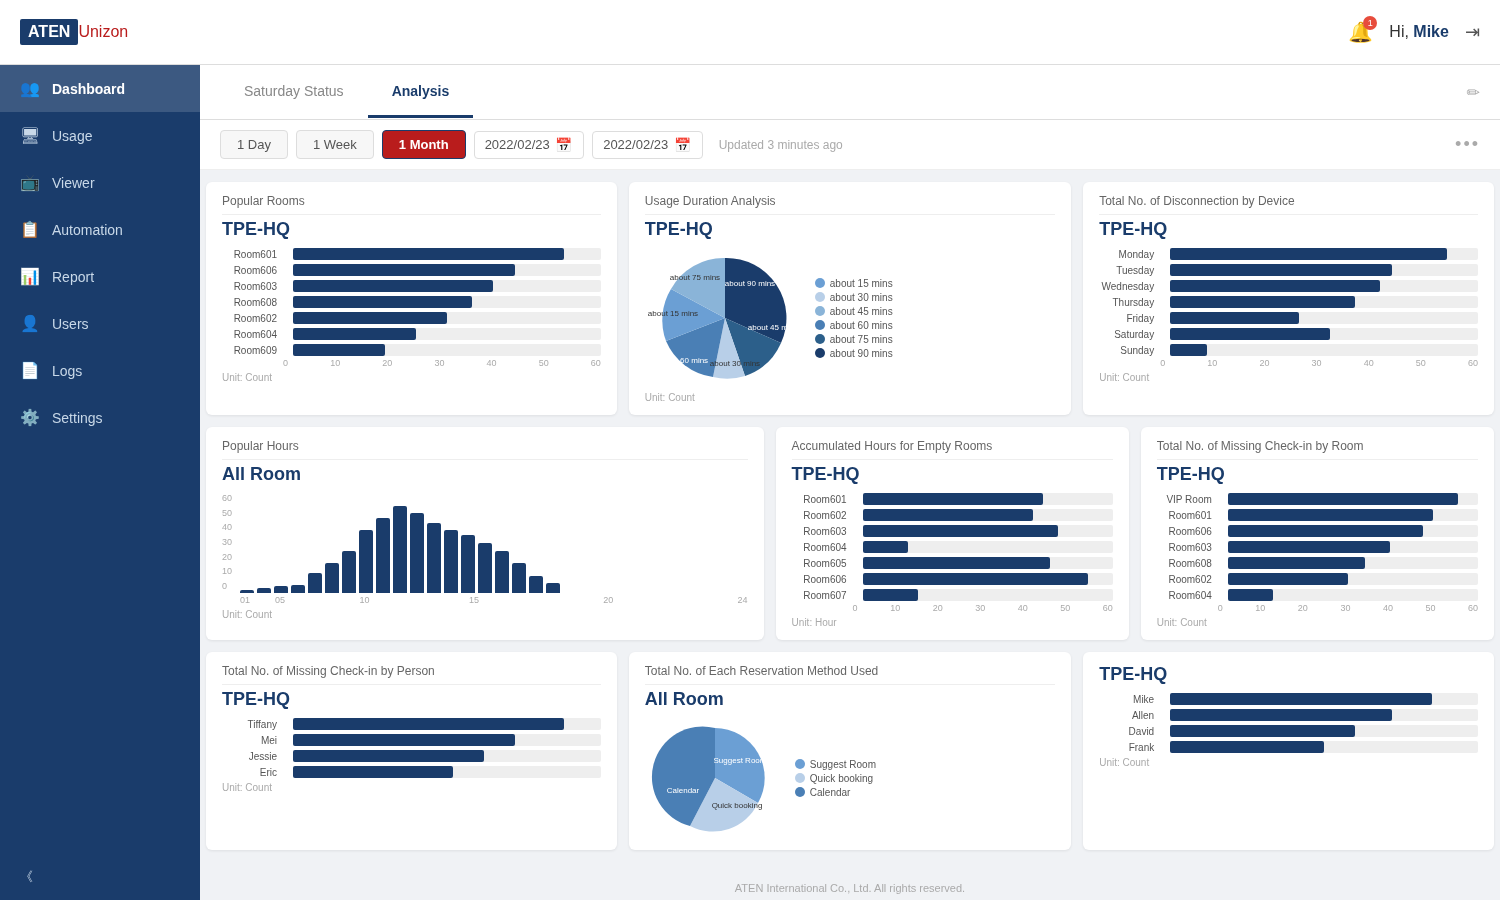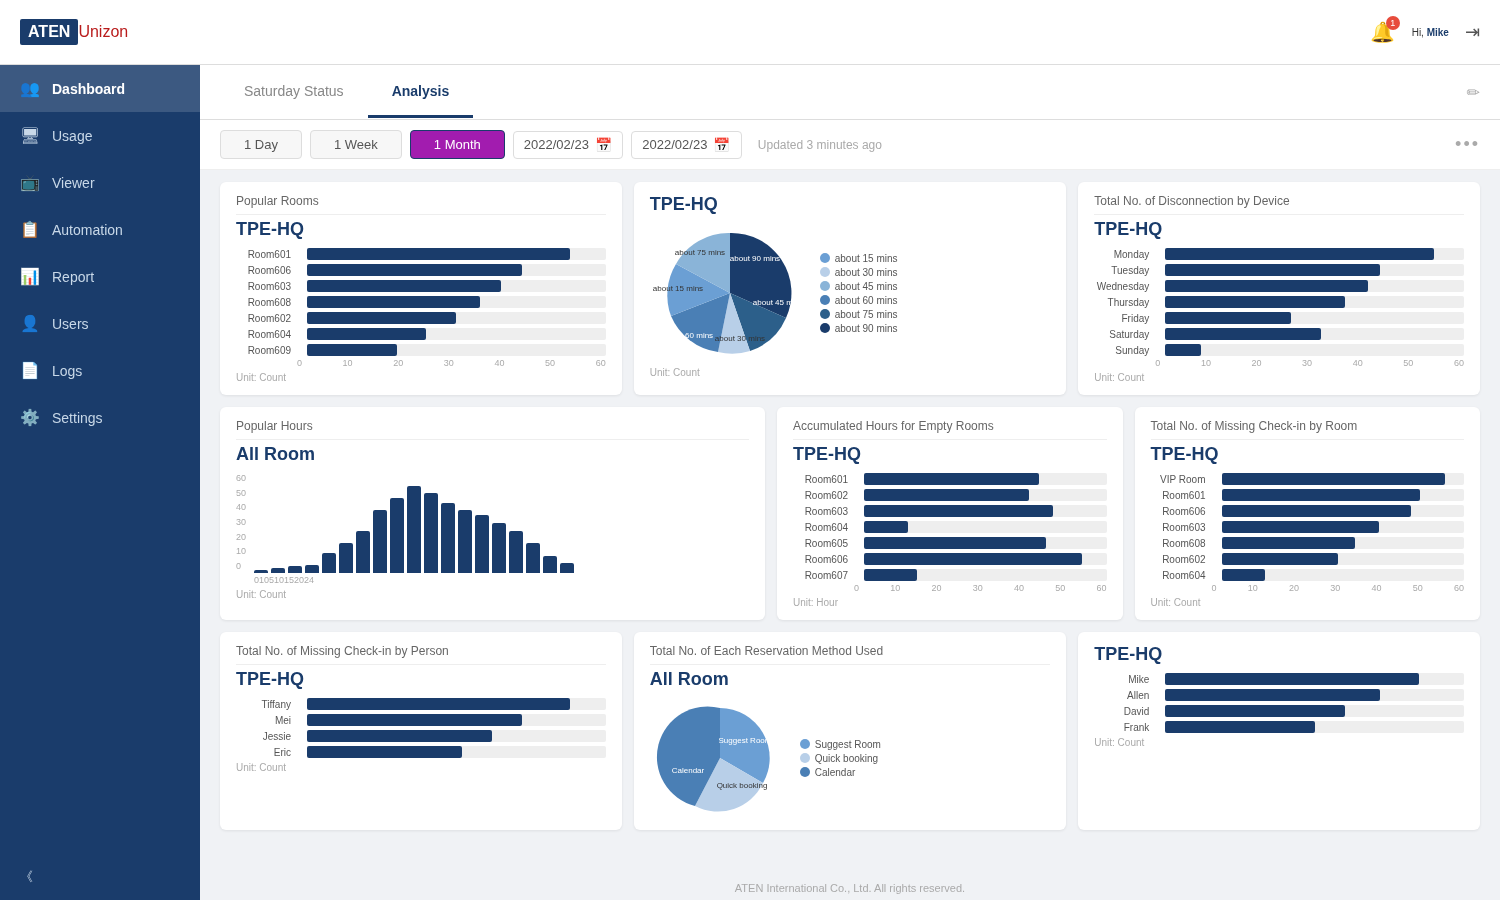--- a/index.html
+++ b/index.html
@@ -7,21 +7,21 @@
 
     
     .header { background: #fff; height: 65px; display: flex; align-items: center; justify-content: space-between; padding: 0 20px; border-bottom: 1px solid #ddd; flex-shrink: 0; }
     .logo { display: flex; align-items: center; }
     .logo-icon { background: #1a3c6b; color: #fff; font-weight: bold; padding: 4px 8px; font-size: 16px; border-radius: 2px; }
     .logo-text { color: #b91c1c; font-size: 16px; font-weight: 500; }
     .header-right { display: flex; align-items: center; gap: 16px; }
     .bell-wrapper { position: relative; }
     .bell-icon { font-size: 20px; color: #555; cursor: pointer; }
     .bell-badge { position: absolute; top: -4px; right: -4px; background: #e74c3c; color: #fff; font-size: 9px; width: 14px; height: 14px; border-radius: 50%; display: flex; align-items: center; justify-content: center; }
-    .user-greeting { font-size: 10px; color: #333; }
+    .user-greeting { font-size: 16px; color: #333; }
     .user-greeting strong { color: #1a3c6b; }
     .logout-icon { font-size: 18px; color: #555; cursor: pointer; }
 
     
     .main-layout { display: flex; flex: 1; overflow: hidden; }
 
     
     .sidebar { width: 200px; background: #1a3c6b; display: flex; flex-direction: column; flex-shrink: 0; }
     .sidebar-item { display: flex; align-items: center; gap: 12px; padding: 14px 20px; color: #c8d8e8; font-size: 14px; cursor: pointer; transition: background 0.2s; }
     .sidebar-item.active { background: rgba(255,255,255,0.15); color: #fff; font-weight: 600; }
@@ -33,29 +33,29 @@
 
     
     .tabs-bar { background: #fff; border-bottom: 1px solid #ddd; display: flex; align-items: center; padding: 0 20px; height: 55px; flex-shrink: 0; justify-content: space-between; }
     .tabs { display: flex; gap: 0; }
     .tab { padding: 16px 24px; font-size: 14px; color: #888; cursor: pointer; border-bottom: 3px solid transparent; }
     .tab.active { color: #1a3c6b; font-weight: 600; border-bottom: 3px solid #1a3c6b; }
     .edit-icon { font-size: 16px; color: #aaa; cursor: pointer; }
 
     
     .toolbar { background: #fff; padding: 10px 20px; display: flex; align-items: center; gap: 8px; border-bottom: 1px solid #eee; flex-shrink: 0; }
-    .period-btn { padding: 6px 23px; border: 1px solid #ddd; border-radius: 4px; background: #f7f7f7; font-size: 13px; cursor: pointer; color: #555; }
-    .period-btn.active { background: #a21caf; color: #fff; border-color: #1a3c6b; }
+    .period-btn { padding: 6px 16px; border: 1px solid #ddd; border-radius: 4px; background: #f7f7f7; font-size: 13px; cursor: pointer; color: #555; }
+    .period-btn.active { background: #b91c1c; color: #fff; border-color: #1a3c6b; font-weight: bold; }
     .date-input { display: flex; align-items: center; gap: 6px; border: 1px solid #ddd; border-radius: 4px; padding: 5px 10px; font-size: 13px; color: #555; background: #fff; }
     .date-input .cal-icon { color: #aaa; font-size: 14px; }
     .updated-text { font-size: 12px; color: #aaa; margin-left: 8px; }
     .more-dots { margin-left: auto; color: #aaa; font-size: 18px; cursor: pointer; letter-spacing: 2px; }
 
     
-    .dashboard-scroll { flex: 1; overflow-y: auto; padding: 12px 20px; background: #f0f2f5; }
+    .dashboard-scroll { flex: 1; overflow-y: auto; padding: 12px 6px; background: #f0f2f5; }
     .charts-row { display: flex; gap: 12px; margin-bottom: 12px; }
 
     
     .chart-card { background: #fff; border-radius: 6px; padding: 12px 16px; flex: 1; box-shadow: 0 1px 3px rgba(0,0,0,0.08); min-height: 0; }
     .chart-card.wide { flex: 2; }
     .chart-card-title { font-size: 12px; color: #666; margin-bottom: 4px; border-bottom: 1px solid #eee; padding-bottom: 6px; }
     .chart-subtitle { font-size: 18px; font-weight: 700; color: #1a3c6b; margin-bottom: 8px; }
     .unit-label { font-size: 10px; color: #aaa; margin-top: 4px; }
 
     
@@ -223,20 +223,21 @@
               <span>20</span>
               <span>30</span>
               <span>40</span>
               <span>50</span>
               <span>60</span>
           </div>
           <div class="unit-label">Unit: Count</div>
         </div>
 
         <div class="chart-card" style="flex:1.3">
+          <div class="chart-card-title">Usage Duration Analysis</div>
           <div class="chart-subtitle">TPE-HQ</div>
           <div class="pie-container">
             <svg class="pie-svg" width="160" height="140" viewBox="0 0 160 140">
 
               <path d="M80,70 L80,10 A60,60 0 0,1 136,95 Z" fill="#1a3c6b"></path>
 
               <path d="M80,70 L136,95 A60,60 0 0,1 100,128 Z" fill="#2c5f8a"></path>
 
               <path d="M80,70 L100,128 A60,60 0 0,1 68,129 Z" fill="#b8cfe8"></path>
 
@@ -412,21 +413,21 @@
                 <div style="display:flex;flex-direction:column;align-items:center;">
                     <div style="background:#1a3c6b;width:14px;height:30px;border-radius:2px 2px 0 0;"></div>
                   </div>
                 <div style="display:flex;flex-direction:column;align-items:center;">
                     <div style="background:#1a3c6b;width:14px;height:17px;border-radius:2px 2px 0 0;"></div>
                   </div>
                 <div style="display:flex;flex-direction:column;align-items:center;">
                     <div style="background:#1a3c6b;width:14px;height:10px;border-radius:2px 2px 0 0;"></div>
                   </div>
               </div>
-              <div style="display:flex;justify-content:flex-start;font-size:9px;color:#aaa;margin-top:2px;">
+              <div style="display:flex;justify-content:space-between;font-size:9px;color:#aaa;margin-top:2px;">
                 <span>01</span>
                   <span>05</span>
                   <span></span>
                   <span></span>
                   <span>10</span>
                   <span></span>
                   <span></span>
                   <span></span>
                   <span>15</span>
                   <span></span>

